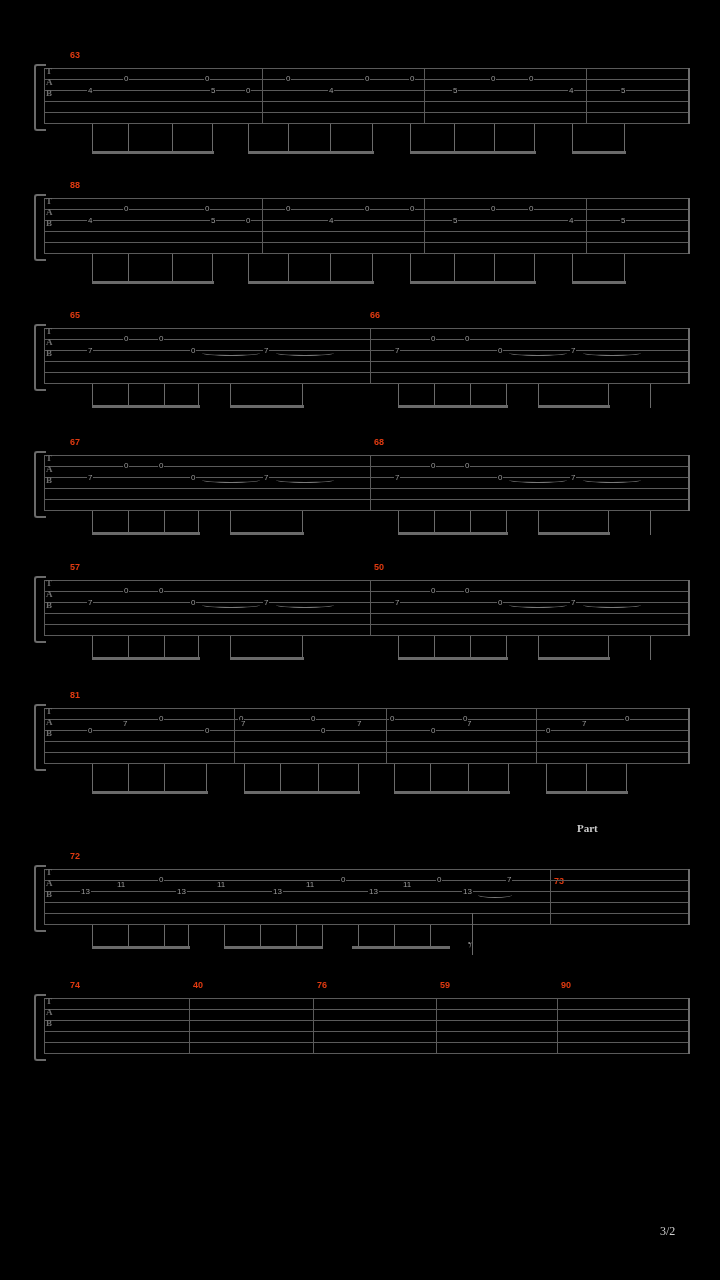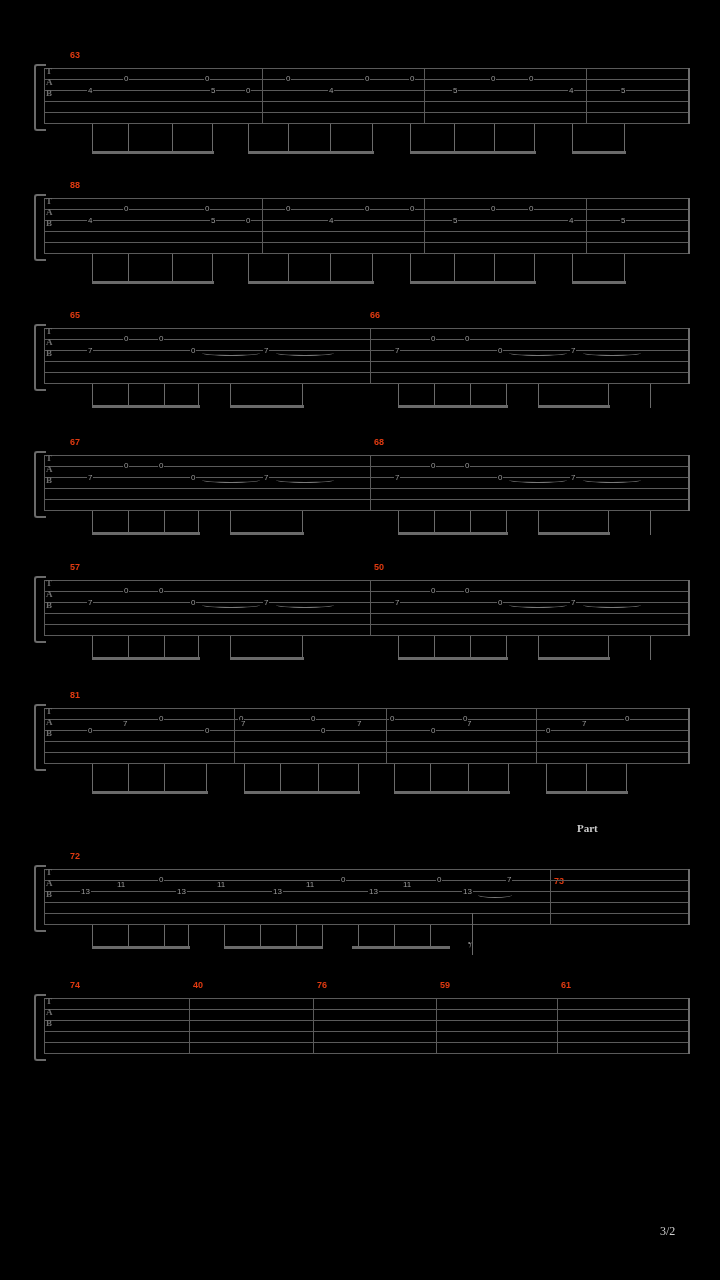--- a/index.html
+++ b/index.html
@@ -520,21 +520,21 @@
     <div class="beam" style="left:322px; top:95px; width:98px;"></div>
     <div class="stem" style="left:442px; top:62px; height:42px;"></div>
     <div class="rest-flag" style="left:438px; top:86px;">𝄾</div>
   </div>
 
   <div class="system" style="top:980px;">
     <div class="measnum" style="left:40px; top:0px;">74</div>
     <div class="measnum" style="left:163px; top:0px;">40</div>
     <div class="measnum" style="left:287px; top:0px;">76</div>
     <div class="measnum" style="left:410px; top:0px;">59</div>
-    <div class="measnum" style="left:531px; top:0px;">61</div>
+    <div class="measnum" style="left:531px; top:0px;">90</div>
     <div class="bracket"></div>
     <div class="staff">
       <div class="line l0"></div>
       <div class="line l1"></div>
       <div class="line l2"></div>
       <div class="line l3"></div>
       <div class="line l4"></div>
       <div class="line l5"></div>
     </div>
     <div class="tabword">

